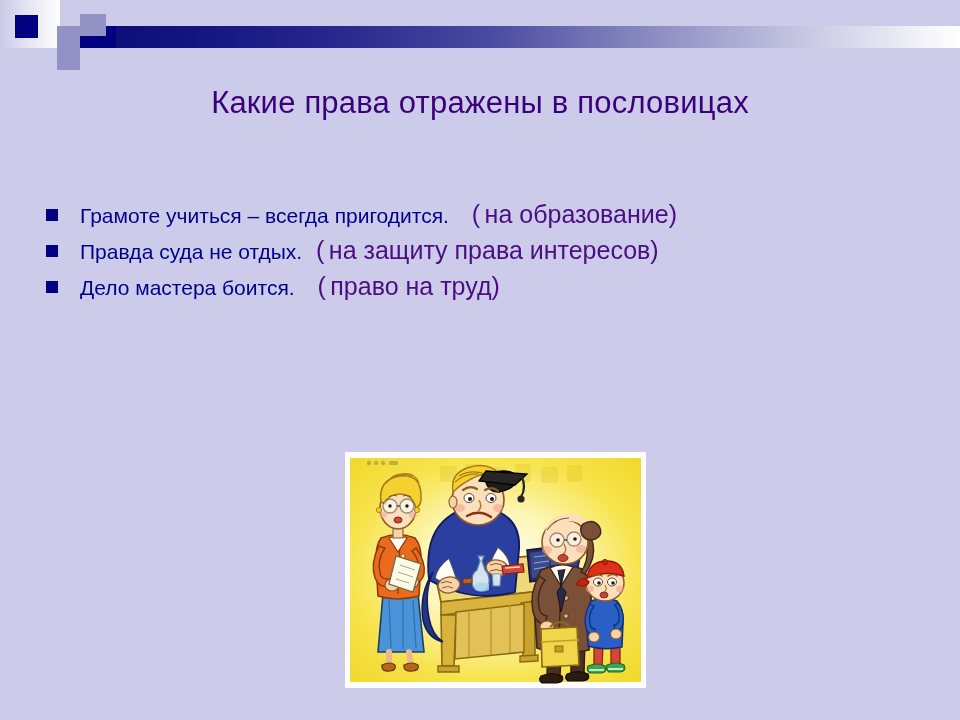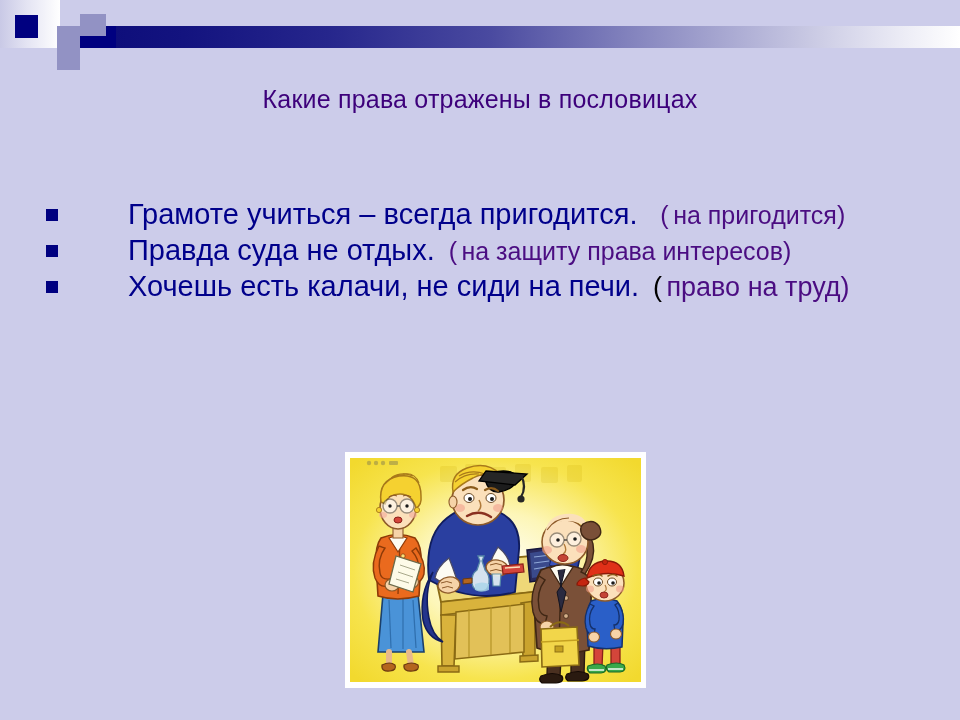--- a/index.html
+++ b/index.html
@@ -90,21 +90,21 @@
     background: #000080;
   }
 
   
   #slide-title {
     position: absolute;
     left: 0;
     top: 85px;
     width: 960px;
     text-align: center;
-    font-size: 25px;
+    font-size: 31px;
     color: #3d007b;
     letter-spacing: 0.2px;
     white-space: nowrap;
   }
 
   
   #proverb-list {
     position: absolute;
     left: 44px;
     top: 196px;
@@ -119,23 +119,22 @@
   }
   .bullet-icon {
     position: absolute;
     left: 2px;
     top: 13px;
     width: 12px;
     height: 12px;
     background: #000080;
   }
   .proverb-text {
-    font-size: 29px;
+    font-size: 21px;
     color: #00008b;
-    margin-left: 48px;
   }
   .right-note {
     font-size: 25px;
     color: #4b0d82;
   }
   .right-note.big {
     font-size: 27px;
   }
   .paren-black {
     color: #000000;
@@ -173,41 +172,41 @@
 
 <div id="slide-title">Какие права отражены в пословицах</div>
 
 <div id="proverb-list">
 
   <div class="proverb-row">
     <span class="bullet-icon"></span>
     <span class="proverb-text">Грамоте учиться – всегда пригодится.</span>
     <span class="gap-md"></span>
     <span class="right-note">(</span>
-    <span class="right-note">на пригодится)</span>
+    <span class="right-note">на образование)</span>
   </div>
 
 
   <div class="proverb-row">
     <span class="bullet-icon"></span>
     <span class="proverb-text">Правда суда не отдых.</span>
     <span class="gap-sm"></span>
     <span class="right-note">(</span>
     <span class="right-note"> на защиту права  интересов)</span>
   </div>
 
-
-
   <div class="proverb-row">
     <span class="bullet-icon"></span>
-    <span class="proverb-text">Хочешь есть калачи,  не сиди на печи.</span>
-    <span class="gap-sm"></span>
-    <span class="right-note big paren-black">(</span>
-    <span class="right-note big">право на труд)</span>
+    <span class="proverb-text">Дело мастера боится.</span>
+    <span class="gap-md"></span>
+    <span class="right-note">(</span>
+    <span class="right-note">право на труд)</span>
   </div>
+
+
 
 </div>
 
 <div id="illustration">
   <svg width="301" height="236" viewBox="0 0 301 236" xmlns="http://www.w3.org/2000/svg">
     <defs>
       <radialGradient id="bgGlow" cx="50%" cy="50%" r="68%">
         <stop offset="0%" stop-color="#ffffff"></stop>
         <stop offset="38%" stop-color="#fdf6b8"></stop>
         <stop offset="72%" stop-color="#f7e44e"></stop>

